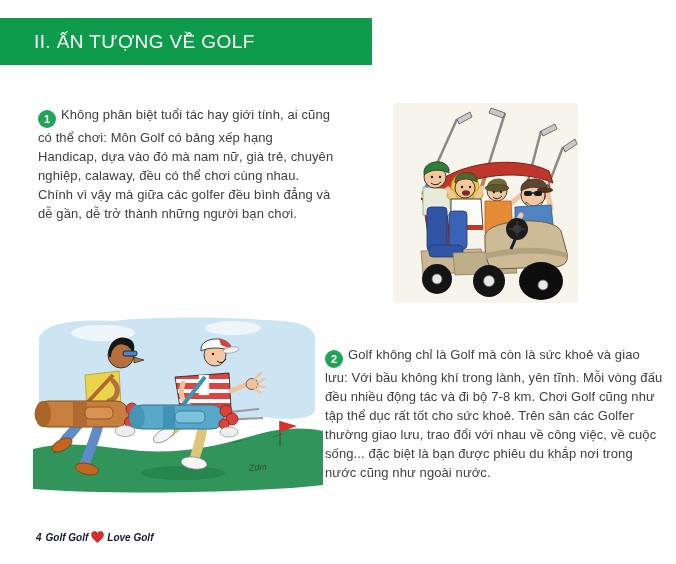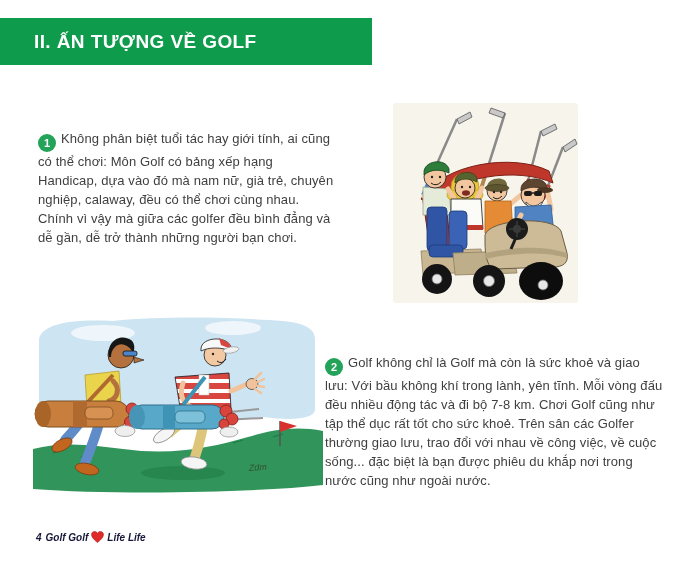--- a/index.html
+++ b/index.html
@@ -2,27 +2,27 @@
 <html><head>
 <meta charset="utf-8">
 <style>
   html,body{margin:0;padding:0;background:#ffffff;}
   .page{position:relative;width:676px;height:564px;background:#ffffff;overflow:hidden;
         font-family:"Liberation Sans",sans-serif;}
 
   
   .header-bar{position:absolute;left:0;top:18px;width:372px;height:47px;background:#0e9b4c;
               display:flex;align-items:center;padding-left:34px;box-sizing:border-box;}
-  .header-bar .title{color:#ffffff;font-size:19px;font-weight:700;letter-spacing:.4px;}
+  .header-bar .title{color:#ffffff;font-size:19px;font-weight:400;letter-spacing:.4px;}
 
   
   .para{position:absolute;color:#3f3f3f;font-size:13px;line-height:19px;font-weight:500;
         letter-spacing:.1px;}
-  .para-1{left:38px;top:129px;width:298px;}
-  .para-2{left:325px;top:353px;width:340px;}
+  .para-1{left:38px;top:105px;width:298px;}
+  .para-2{left:325px;top:345px;width:340px;}
   .badge{display:inline-block;width:18px;height:18px;border-radius:50%;background:#23a25a;
          color:#ffffff;font-size:11px;font-weight:700;text-align:center;line-height:18px;
          margin-right:5px;vertical-align:-4px;}
 
   
   .illo{position:absolute;}
   .illo-cart{left:393px;top:103px;width:185px;height:200px;}
   .illo-golfers{left:33px;top:313px;width:290px;height:195px;}
   .illo svg{display:block;width:100%;height:100%;}
 
@@ -241,16 +241,16 @@
   </div>
 
   <div class="footer">
     <span class="pg">4</span>
     <span>Golf Golf</span>
     <span class="heart">
       <svg width="13" height="12" viewBox="0 0 13 12">
         <path d="M6.5,11.5 C2,8 0.5,5.5 0.5,3.5 C0.5,1.7 2,0.5 3.6,0.5 C4.8,0.5 5.9,1.2 6.5,2.2 C7.1,1.2 8.2,0.5 9.4,0.5 C11,0.5 12.5,1.7 12.5,3.5 C12.5,5.5 11,8 6.5,11.5 Z" fill="#e02b2b" stroke="#9e1414" stroke-width="0.5"></path>
       </svg>
     </span>
-    <span>Life Life</span>
+    <span>Love Golf</span>
   </div>
 
 </div>
 
 </body></html>

